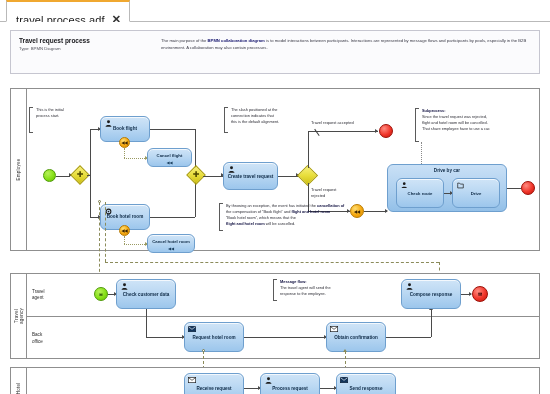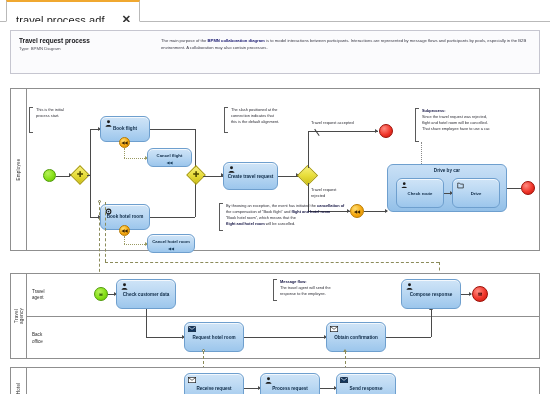--- a/index.html
+++ b/index.html
@@ -13,21 +13,21 @@
   #app { position: relative; width: 550px; height: 394px; background: #ffffff; }
 
   
   .tabbar {
     position: absolute; left: 0; top: 0; width: 550px; height: 22px;
     background: #ffffff;
     border-bottom: 1px solid #b9b9b9;
   }
   .tab {
     position: absolute; left: 6px; top: 0; height: 22px;
-    display: flex; align-items: center; gap: 17px;
+    display: flex; align-items: center; gap: 7px;
     padding: 16px 8px 0 9px;
     background: #ffffff;
     border: 1px solid #b9b9b9;
     border-bottom: 1px solid #ffffff;
     border-top: 2px solid #f0a830;
   }
   .tab-title { font-size: 11px; color: #1a1a1a; white-space: nowrap; letter-spacing: .1px; }
   .tab-close { font-size: 11px; color: #333; line-height: 1; cursor: pointer; font-weight: 600; }
 
   

